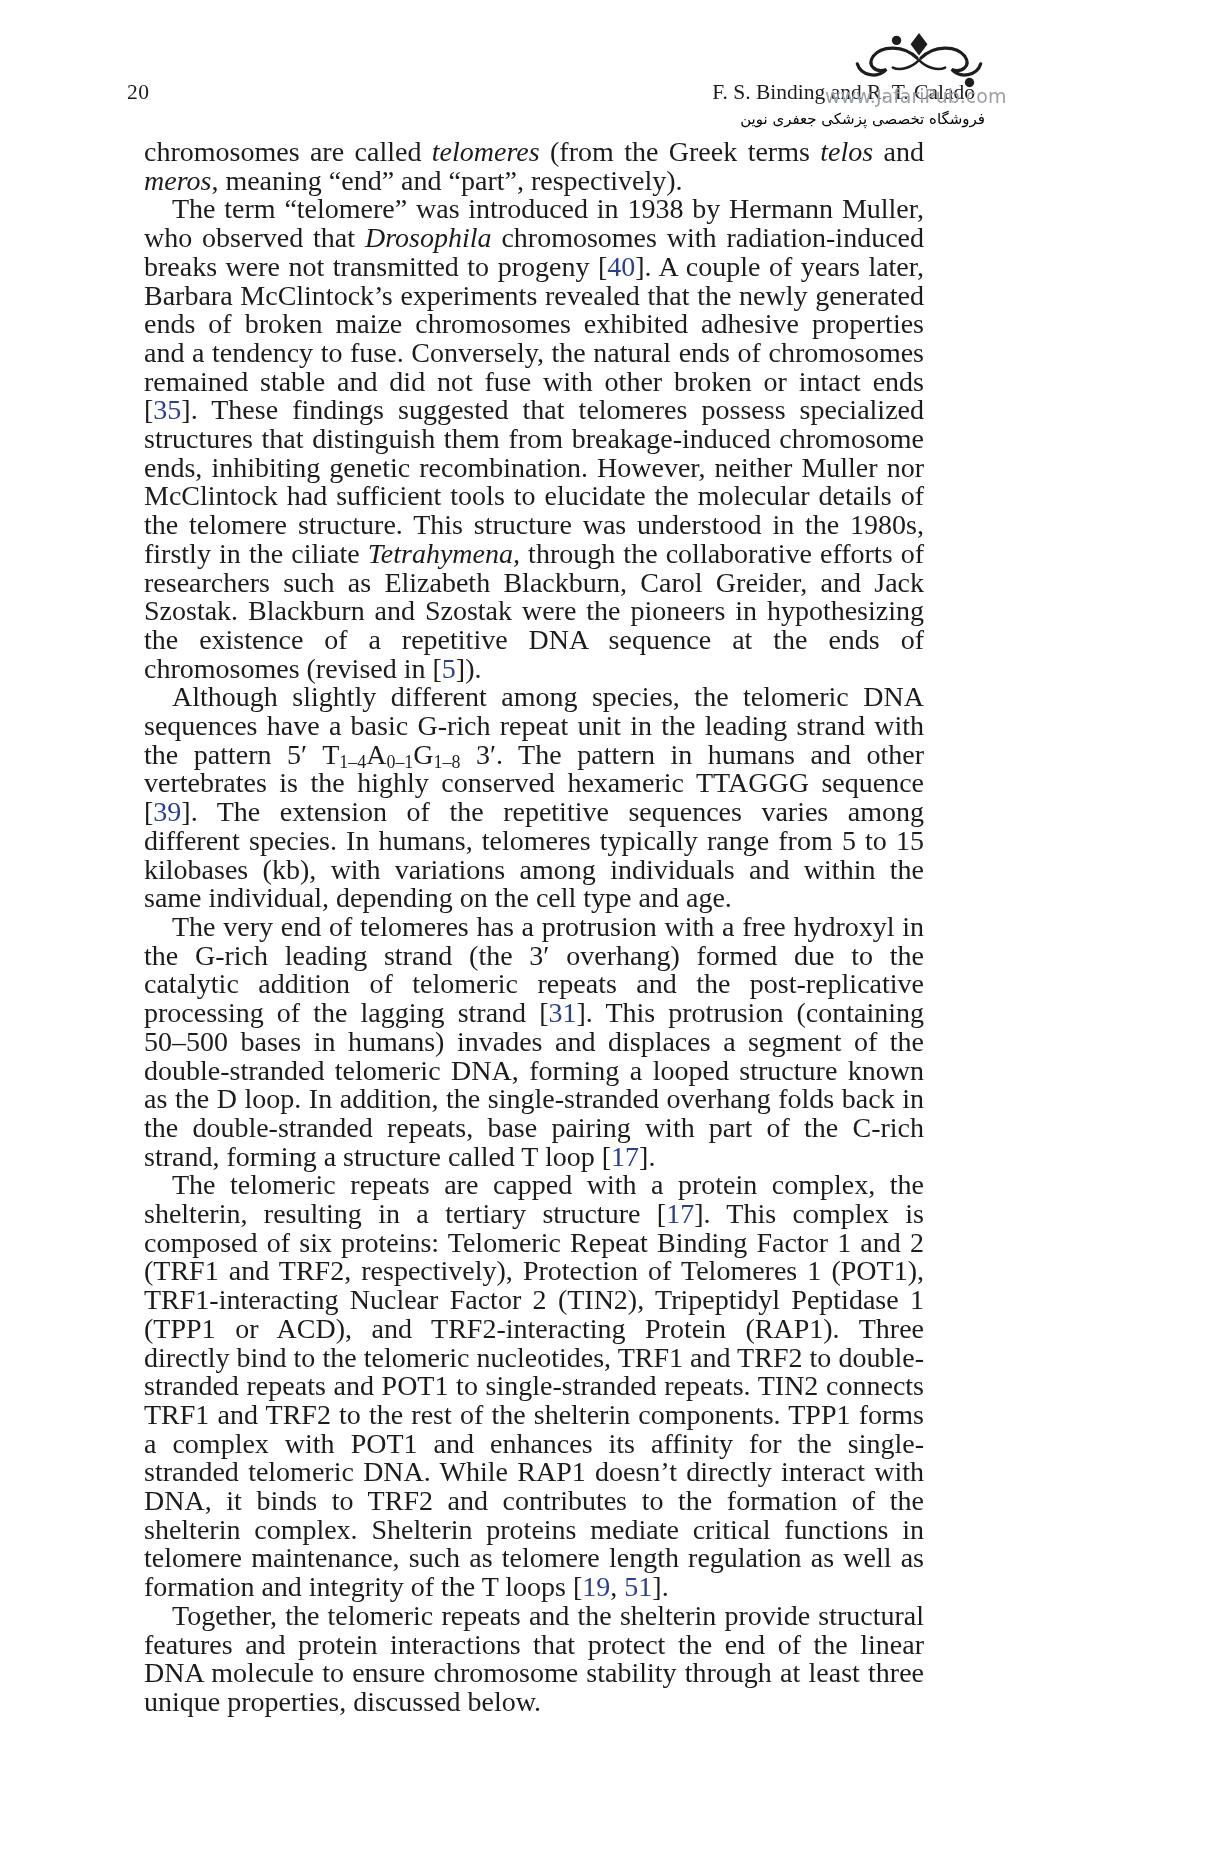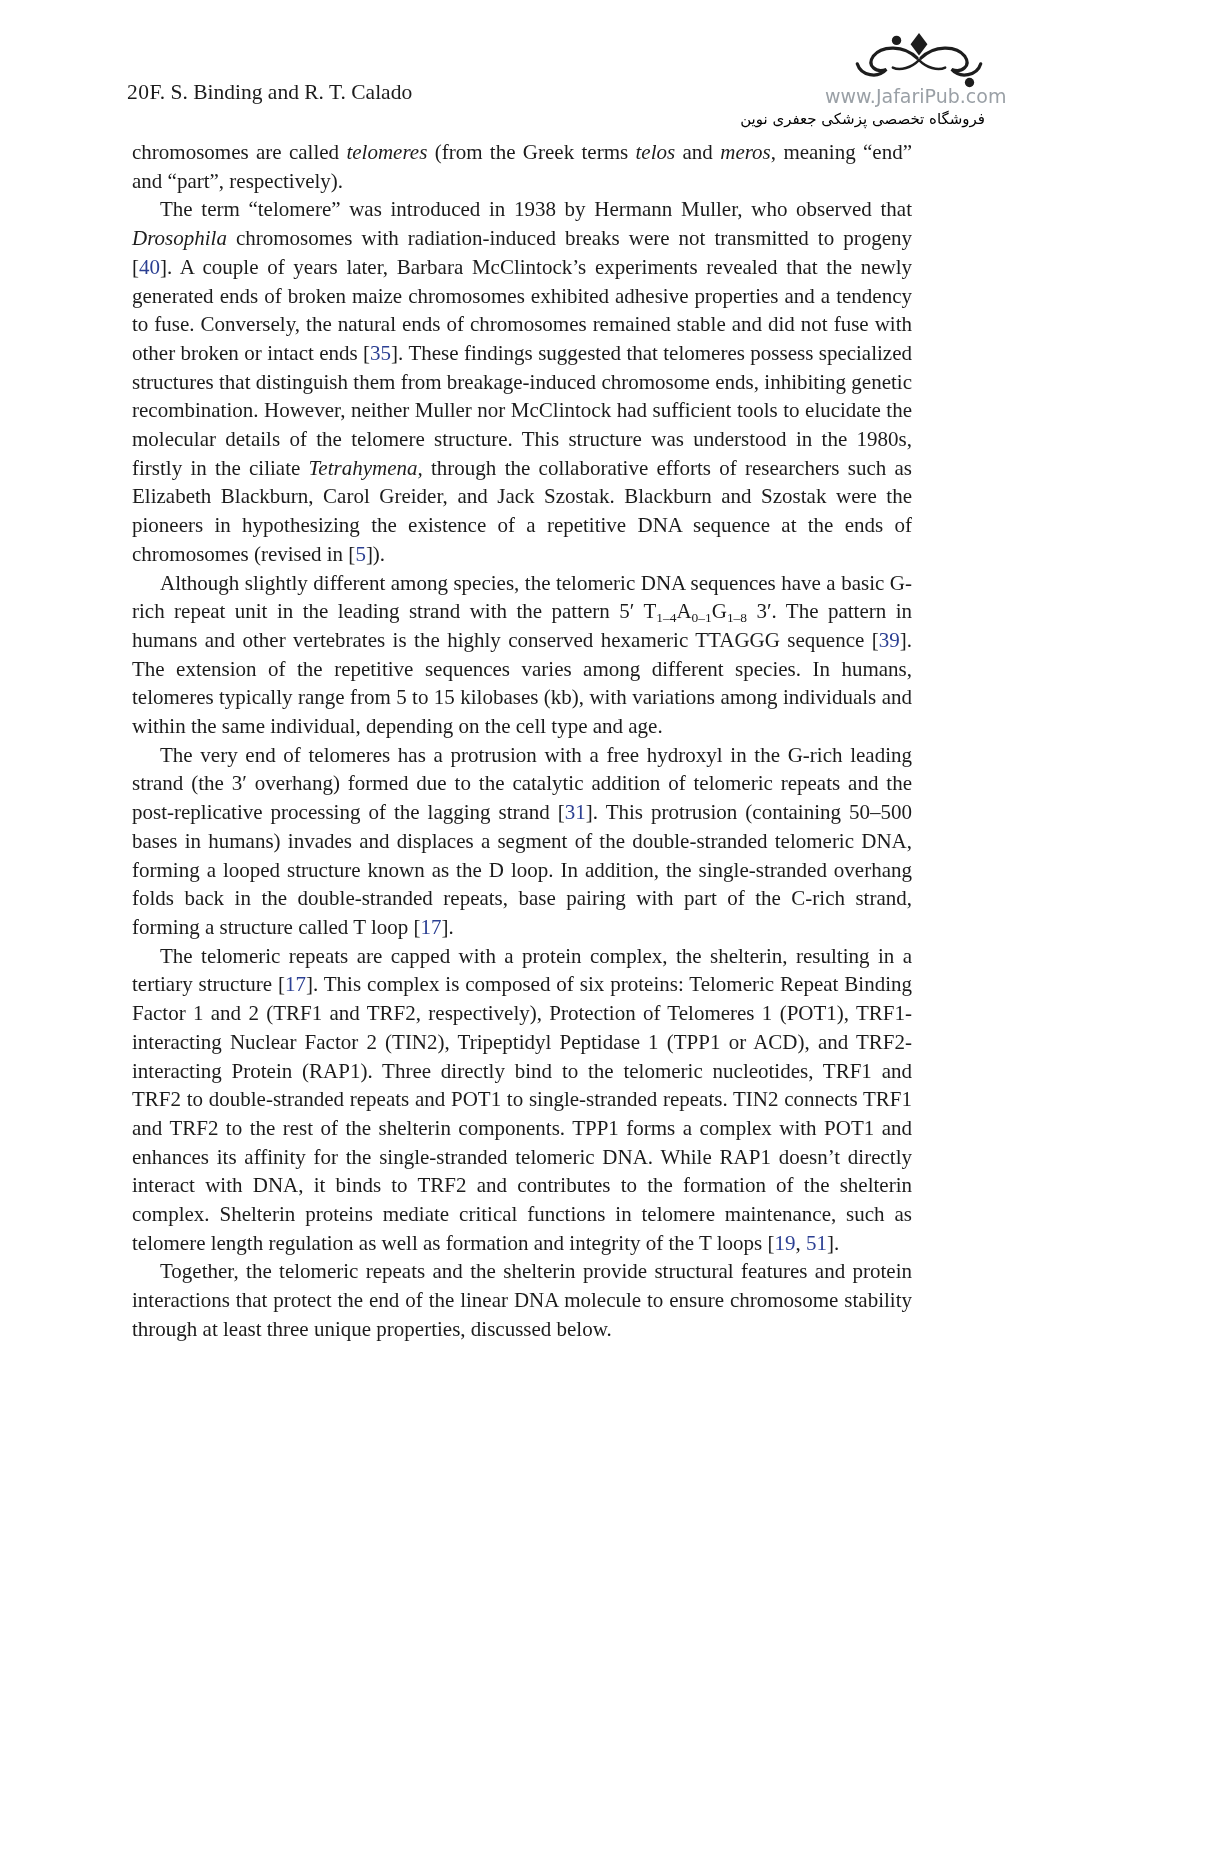--- a/index.html
+++ b/index.html
@@ -13,20 +13,21 @@
     color: #1c1c1c;
     overflow: hidden;
   }
   
   .header-row {
     position: absolute;
     top: 78px;
     left: 127px;
     width: 848px; 
     display: flex;
+    justify-content: space-between;
     font-size: 21.5px;
     line-height: 28px;
   }
   .page-number { letter-spacing: 0.5px; }
   .running-header { white-space: nowrap; }
 
   
   .watermark {
     position: absolute;
     top: 32px;
@@ -58,23 +59,23 @@
     line-height: 22px;
     color: #000000;
     margin-top: 2px;
     white-space: nowrap;
   }
 
   
   .body-text {
     position: absolute;
     top: 138px;
-    left: 132px;
+    left: 144px;
     width: 780px;
-    font-size: 21px;
+    font-size: 28px;
     line-height: 28.7px;
     text-align: justify;
   }
   .body-text p { text-indent: 0; }
   .body-text p.indent { text-indent: 28px; }
   .body-text em { font-style: italic; }
   .body-text sub {
     font-size: 64%;
     line-height: 0;
     vertical-align: baseline;

